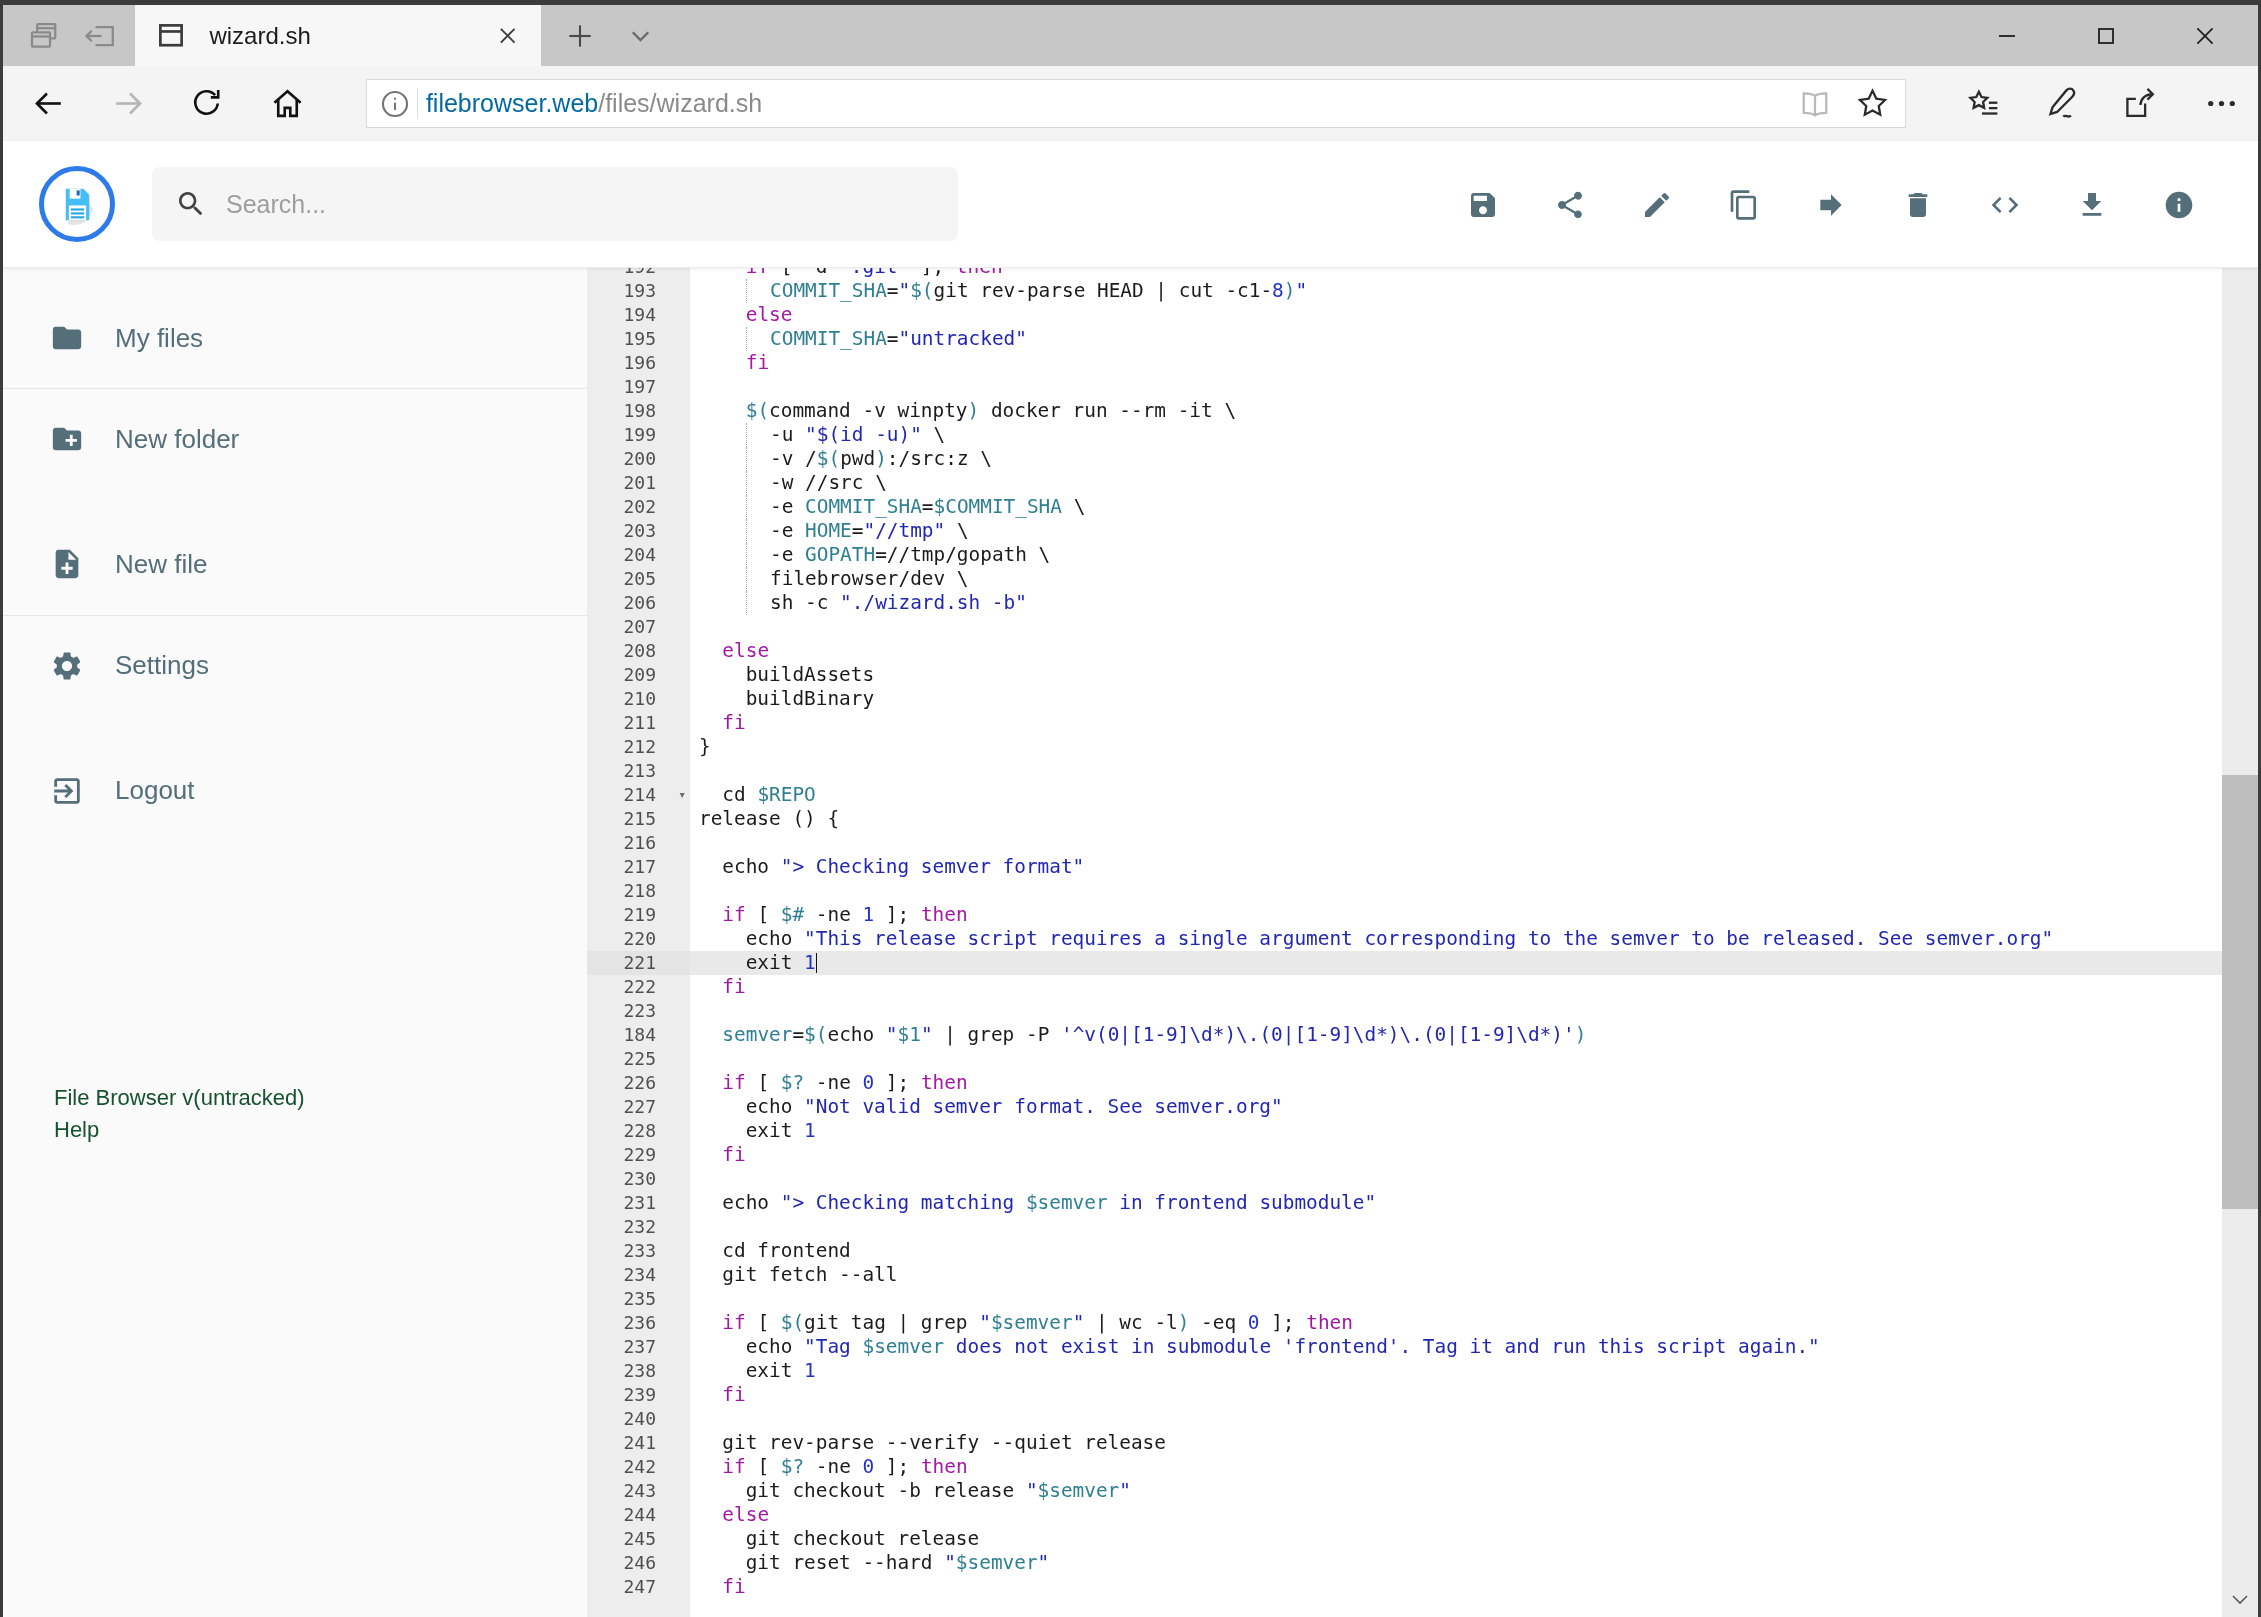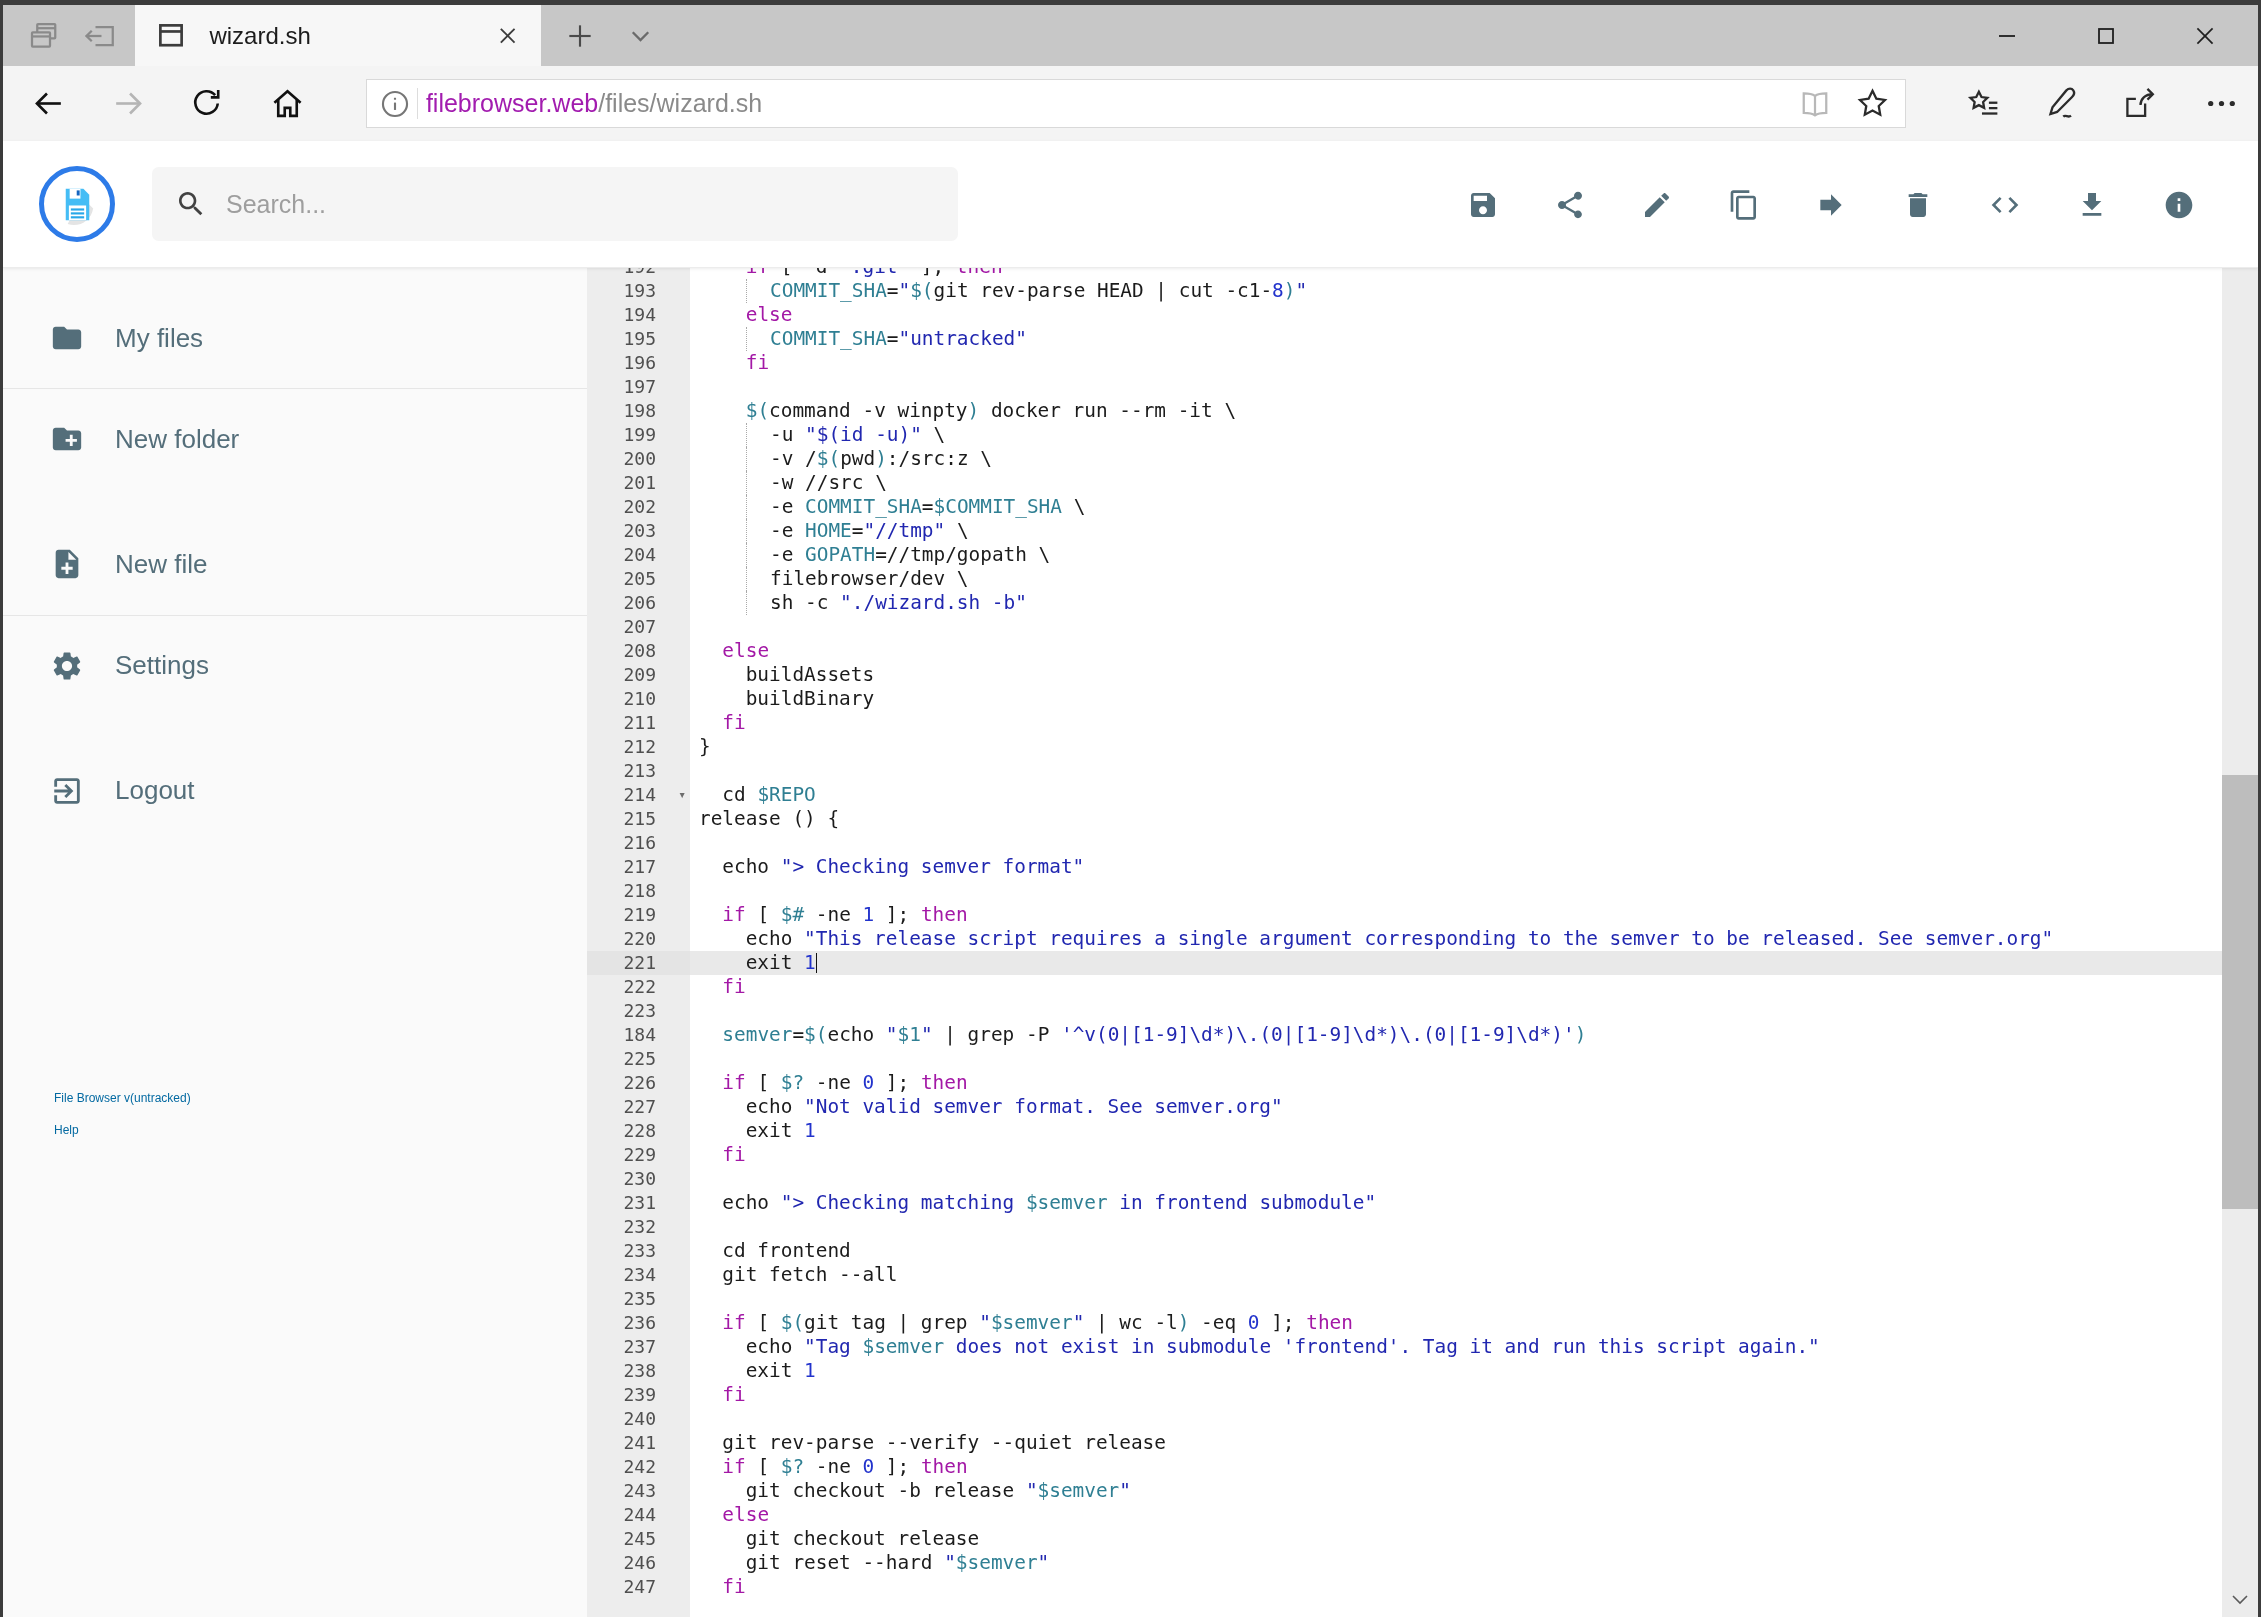--- a/index.html
+++ b/index.html
@@ -15,21 +15,21 @@
   .tab-title { font-size:24px; color:#1c1c1c; margin-left:21px; flex:1; white-space:nowrap; }
   .winctrl { position:absolute; top:0; height:61px; width:78px; display:flex; align-items:center; justify-content:center; }
 
   
   .navbar { position:relative; height:75px; background:#f4f4f4; }
   .nav-ic { position:absolute; top:19.4px; width:37px; height:37px; }
   .addressbar { position:absolute; left:363px; top:13px; width:1540px; height:49px; background:#fff;
                 border:0.8px solid #d9d9d9; display:flex; align-items:center; }
   .ab-sep { width:0.8px; height:31px; background:#ddd; margin:0 8px 0 4.8px; }
   .url { font-size:25px; white-space:nowrap; flex:1; }
-  .url .host { color:#a21caf; }
+  .url .host { color:#0369a1; }
   .url .path { color:#8a8a8a; }
 
   
   .appheader { position:relative; height:127px; background:#fff; border-bottom:0.8px solid #ececec;
                box-shadow:0 0.8px 3.2px rgba(0,0,0,.08); z-index:3; }
   .logo { position:absolute; left:36px; top:166px; margin-top:-141px; width:76px; height:76px; border-radius:50%;
           border:5.7px solid #2d7be8; background:#fff; display:flex; align-items:center; justify-content:center; overflow:hidden; }
   .searchbar { position:absolute; left:149px; top:26px; width:806px; height:74px; background:#f5f5f5;
                border-radius:6.5px; display:flex; align-items:center; padding:0 22.6px; }
   .searchbar input { border:none; outline:none; background:transparent; font-size:25px; color:#333;
@@ -40,21 +40,21 @@
 
   
   .page { position:relative; height:1476px; }
   .content { position:absolute; left:0; top:127px; right:36px; bottom:0; display:flex; background:#fafafa; overflow:hidden; }
 
   
   .sidebar { width:584px; flex:none; position:relative; }
   .sb-item { display:flex; align-items:center; height:78px; padding-left:47px; cursor:pointer; color:#546e7a; }
   .sb-item .lbl { font-size:26px; margin-left:31px; }
   .sb-div { height:0.8px; background:#e6e6e6; margin:11.3px 0; }
-  .sb-footer { position:absolute; left:51px; top:814px; font-size:12px; color:#0369a1; line-height:32px; }
+  .sb-footer { position:absolute; left:51px; top:814px; font-size:22px; color:#14532d; line-height:32px; }
   .sb-footer .help { cursor:pointer; }
 
   
   .editor { flex:1; display:flex; background:#fff; overflow:hidden; }
   .gutter { width:103px; flex:none; background:#ededed; margin-top:-13px; }
   .gcell { height:24px; line-height:24px; text-align:right; padding-right:34px; position:relative;
            font-family:"DejaVu Sans Mono", monospace; font-size:18px; color:#4f4f4f; }
   .gcell.act { background:#e4e4e4; }
   .gcell .fold { position:absolute; right:4px; top:0; font-size:13px; color:#6d6d6d; }
   .codecol { flex:1; margin-top:-13px; overflow:hidden; }

